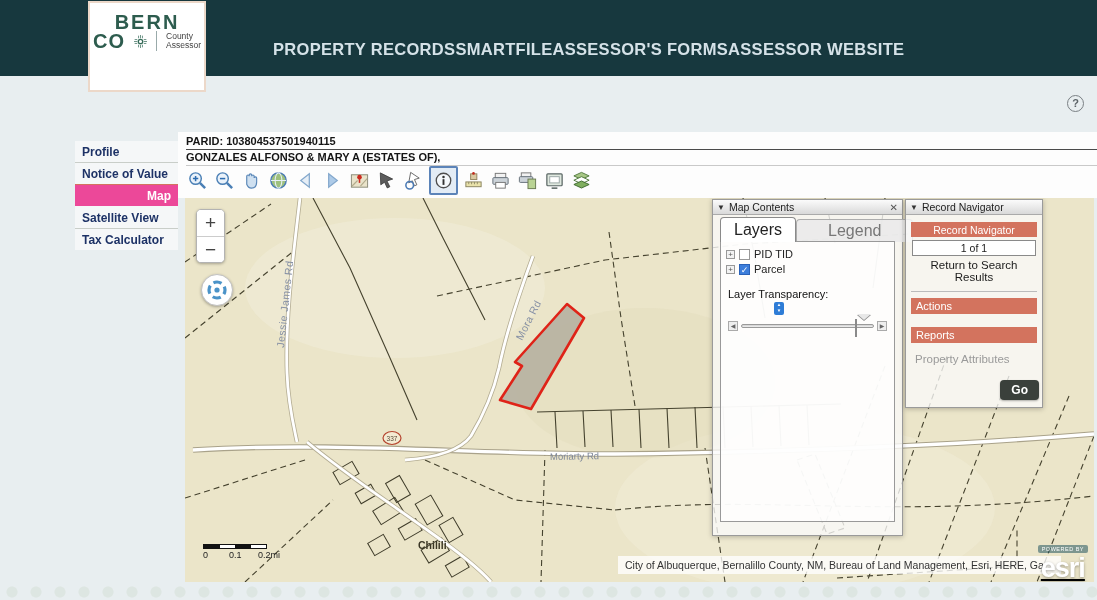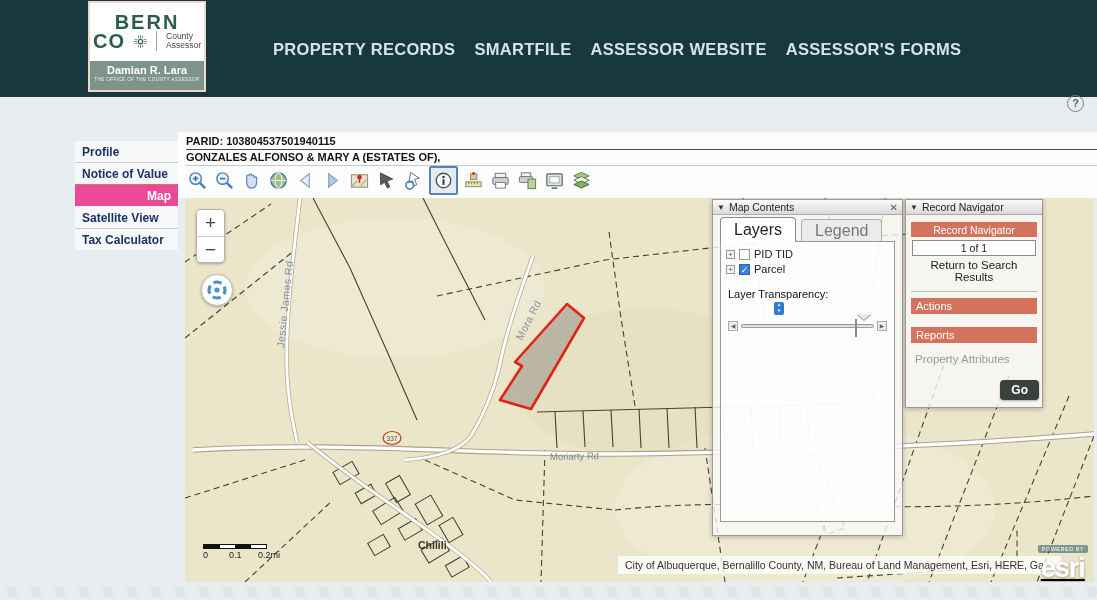--- a/index.html
+++ b/index.html
@@ -1,33 +1,33 @@
 <!DOCTYPE html>
 <html><head>
 <meta charset="utf-8">
 <style>
   * { margin:0; padding:0; box-sizing:border-box; }
   html,body { width:1097px; height:600px; overflow:hidden; background:#e8eef0;
     font-family:"Liberation Sans", sans-serif; }
   #stage { position:relative; width:1097px; height:600px; background:#e8eef0; }
 
   
-  .header { position:absolute; left:0; top:0; width:1097px; height:97px; background:#17383e; }
+  .header { position:absolute; left:0; top:0; width:1097px; height:76px; background:#17383e; }
   .logo-box { position:absolute; left:88px; top:1px; width:118px; height:91px;
     border:2px solid #ecd8c9; background:#fff; overflow:hidden; }
   .logo-top { height:58px; background:#fff; display:flex; flex-direction:column; align-items:center; justify-content:center; }
   .logo-bern { font-size:20px; font-weight:bold; color:#2d5c4e; letter-spacing:2px; line-height:18px; }
   .logo-row2 { display:flex; align-items:center; gap:9px; }
   .logo-co { font-size:20px; font-weight:bold; color:#2d5c4e; letter-spacing:1px; line-height:18px; }
   .logo-divider { width:1px; height:20px; background:#9aa; }
   .logo-sub { display:flex; flex-direction:column; font-size:8.5px; color:#444; line-height:9px; }
   .logo-bottom { height:29px; background:#7e948b; color:#fff; text-align:center; padding-top:3px; }
   .logo-name { font-size:11px; font-weight:bold; line-height:12px; }
   .logo-tagline { font-size:4.6px; color:#e9efe9; letter-spacing:.4px; margin-top:1px; }
-  .nav { position:absolute; left:273px; top:40px; display:flex; gap:19px; }
+  .nav { position:absolute; left:273px; top:40px; display:flex; }
   .nav-item { font-size:16.5px; font-weight:bold; color:#d5e2e8; letter-spacing:.3px; white-space:nowrap; cursor:pointer; }
 
   .help-btn { position:absolute; left:1067px; top:95px; width:17px; height:17px; border:1.4px solid #7a8084;
     border-radius:50%; color:#5c6468; font-size:11px; font-weight:bold; text-align:center; line-height:14px; cursor:pointer; }
 
   
   .workarea { position:absolute; left:178px; top:132px; width:919px; height:66px; background:#fdfdfd; }
   .parid-block { position:absolute; left:186px; top:135px; width:911px; font-weight:bold; font-size:11px; color:#141414; }
   .parid-line1 { border-bottom:1.5px solid #4a4a4a; padding-bottom:2px; }
   .parid-line2 { padding-top:1px; border-bottom:1px solid #c9c9c9; padding-bottom:2px; }
@@ -79,21 +79,21 @@
     display:flex; align-items:center; font-size:10.5px; color:#222; padding:0 4px; }
   .caret { font-size:8px; color:#333; margin-right:4px; }
   .panel-close { margin-left:auto; font-size:10px; color:#555; cursor:pointer; }
 
   .mc-panel { left:527px; top:1px; width:191px; height:337px; }
   .mc-body { padding:7px 7px 0; }
   .tabs { display:flex; align-items:flex-end; height:20px; }
   .tab { font-size:16px; padding:3px 13px; border:1px solid #8a8a8a; border-bottom:none;
     border-radius:4px 4px 0 0; cursor:pointer; }
   .tab.active { background:#fff; color:#222; position:relative; z-index:2; }
-  .tab.inactive { background:rgba(234,234,234,.9); color:#777; border-color:#adadad; padding:2px 13px; margin-left:5px; }
+  .tab.inactive { background:rgba(234,234,234,.9); color:#777; border-color:#adadad; padding:2px 31px; }
   .mc-content { position:relative; border:1px solid #999; background:rgba(255,255,255,.8);
     height:281px; margin-top:-1px; padding:6px 5px; z-index:1; }
   .layer-row { display:flex; align-items:center; gap:4px; font-size:11px; color:#222; margin-bottom:3px; }
   .expander { width:9px; height:9px; border:1px solid #999; background:#f2f2f2; font-size:8px;
     line-height:7px; text-align:center; color:#555; cursor:pointer; }
   .cbx { width:11px; height:11px; border:1px solid #999; background:#fff; cursor:pointer;
     font-size:9px; line-height:10px; text-align:center; color:#fff; }
   .cbx.checked { background:#3d7edb; border-color:#2a62b8; }
   .cbx.checked::after { content:"✓"; }
   .transp-label { font-size:11px; color:#111; margin:13px 0 2px 2px; }
@@ -143,30 +143,26 @@
             <circle cx="10" cy="10" r="3.4" fill="none" stroke="#356a58" stroke-width="2"></circle>
             <path d="M10 0v5M10 15v5M0 10h5M15 10h5M7 1v4M13 1v4M7 15v4M13 15v4M1 7h4M1 13h4M15 7h4M15 13h4" stroke="#356a58" stroke-width="1.1"></path>
           </svg>
           <span class="logo-divider"></span>
           <span class="logo-sub">
             <span>County</span>
             <span>Assessor</span>
           </span>
         </div>
       </div>
-      <div class="logo-bottom">
-        <div class="logo-name">Damian R. Lara</div>
-        <div class="logo-tagline">THE OFFICE OF THE COUNTY ASSESSOR</div>
-      </div>
     </div>
     <div class="nav">
       <span class="nav-item">PROPERTY RECORDS</span>
       <span class="nav-item">SMARTFILE</span>
+      <span class="nav-item">ASSESSOR'S FORMS</span>
       <span class="nav-item">ASSESSOR WEBSITE</span>
-      <span class="nav-item">ASSESSOR'S FORMS</span>
     </div>
   </div>
 
   <div class="help-btn">?</div>
 
   <div class="workarea"></div>
 
   <div class="parid-block">
     <div class="parid-line1">PARID: 103804537501940115</div>
     <div class="parid-line2">GONZALES ALFONSO &amp; MARY A (ESTATES OF),</div>

